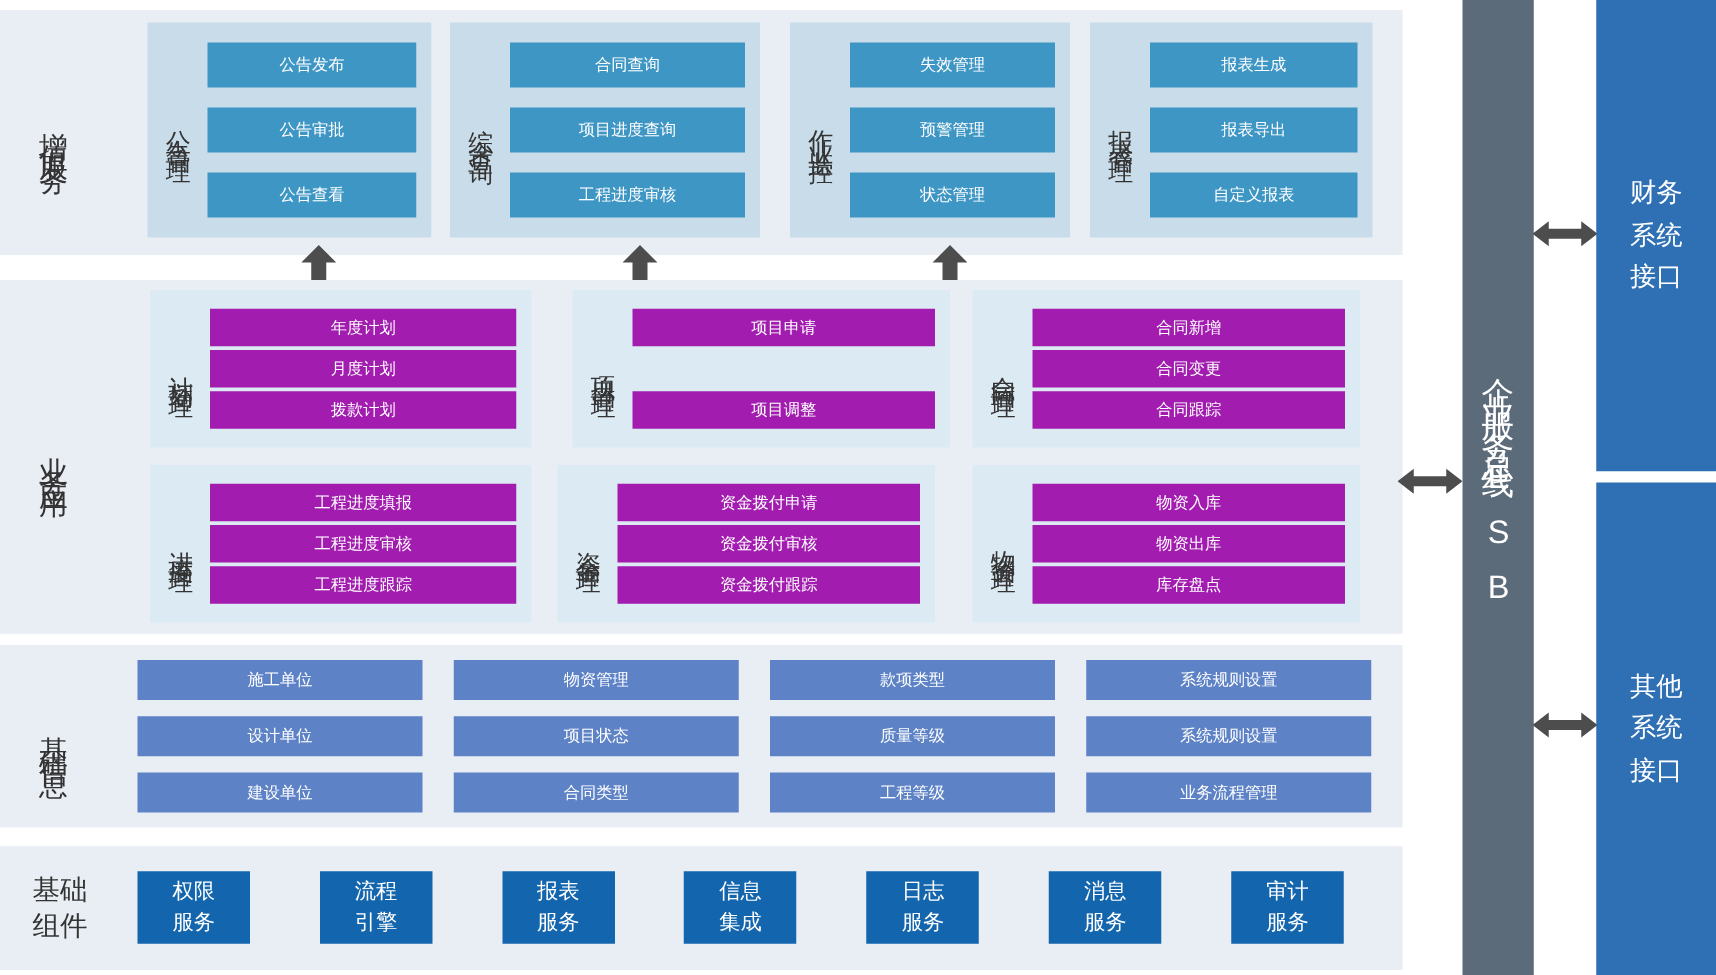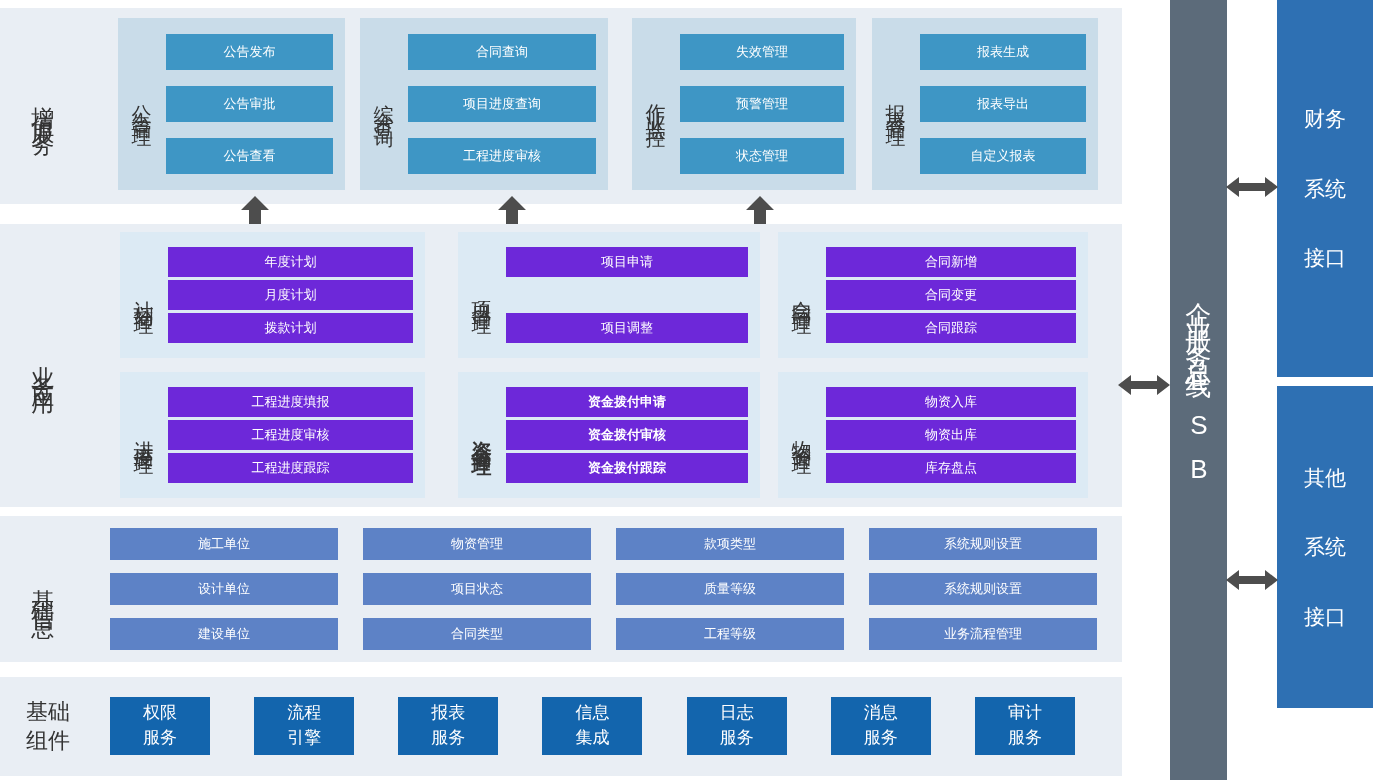--- a/index.html
+++ b/index.html
@@ -41,55 +41,55 @@
 
   .group-items { flex:1; display:flex; flex-direction:column; justify-content:space-between; margin-left:12px; }
   .top-group .group-items { padding:6px 0; }
   .biz-group .group-items { padding:5px 0; }
 
   .btn {
     display:flex; align-items:center; justify-content:center;
     color:#ffffff; font-size:13px; white-space:nowrap;
   }
   .btn-teal { height:36px; background:#3e96c5; }
-  .btn-dark { height:30px; background:#6d28d9; }
+  .btn-dark { height:30px; background:#a21caf; }
 
   
   .info-grid {
     position:absolute; left:110px; top:12px; width:987px;
     display:grid; grid-template-columns:repeat(4,1fr); column-gap:25px; row-gap:13px;
   }
   .btn-peri { height:32px; background:#5d82c6; }
 
   
   .comp-row { position:absolute; left:110px; top:20px; width:965px; display:flex; justify-content:space-between; }
   .comp-btn {
-    width:100px; height:58px; background:#1365ad; color:#ffffff;
+    width:90px; height:58px; background:#1365ad; color:#ffffff;
     font-size:17px; line-height:1.45;
     display:flex; flex-direction:column; align-items:center; justify-content:center;
   }
 
   
   .esb {
     position:absolute; left:1170px; top:0; width:57px; height:780px;
     background:#5c6b7a; display:flex; align-items:center; justify-content:center;
   }
   .esb-text {
     writing-mode:vertical-rl; text-orientation:upright;
     color:#ffffff; font-size:26px; letter-spacing:14px; line-height:1.1;
   }
 
   
   .iface {
     position:absolute; left:1277px; width:96px; background:#2e70b3; color:#ffffff;
     display:flex; flex-direction:column; align-items:center; justify-content:center;
-    font-size:21px; line-height:1.6;gap:36px;
+    font-size:21px; line-height:1.6;
   }
   .iface-finance { top:0; height:377px; }
-  .iface-other   { top:386px; height:322px; }
+  .iface-other   { top:386px; height:394px; }
 
   
   .up-arrow { position:absolute; top:196px; }
   .h-arrow  { position:absolute; }
 </style>
 </head>
 <body>
 
 <div class="canvas">
 
@@ -174,21 +174,21 @@
 
     <div class="group biz-group biz-row2" style="left:120px;width:305px;">
       <div class="group-label">进度管理</div>
       <div class="group-items">
         <div class="btn btn-dark">工程进度填报</div>
         <div class="btn btn-dark">工程进度审核</div>
         <div class="btn btn-dark">工程进度跟踪</div>
       </div>
     </div>
 
-    <div class="group biz-group biz-row2" style="left:458px;width:302px;font-weight:bold;">
+    <div class="group biz-group biz-row2" style="left:446px;width:302px;">
       <div class="group-label">资金管理</div>
       <div class="group-items">
         <div class="btn btn-dark">资金拨付申请</div>
         <div class="btn btn-dark">资金拨付审核</div>
         <div class="btn btn-dark">资金拨付跟踪</div>
       </div>
     </div>
 
     <div class="group biz-group biz-row2" style="left:778px;width:310px;">
       <div class="group-label">物资管理</div>

